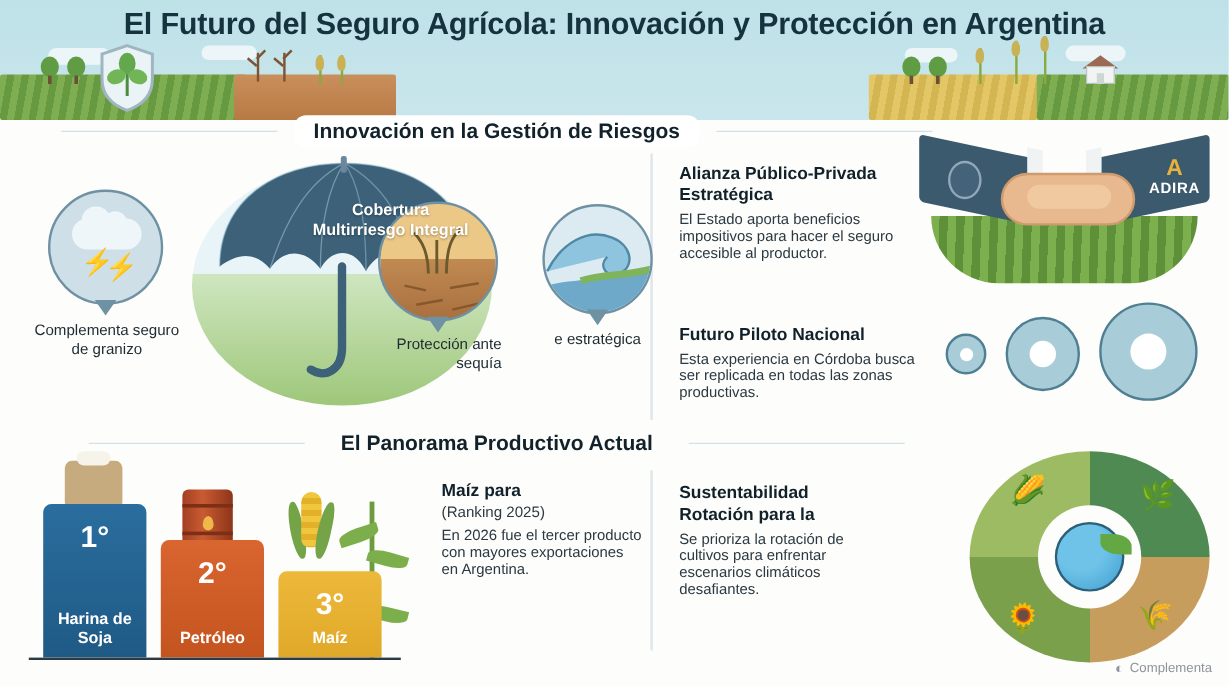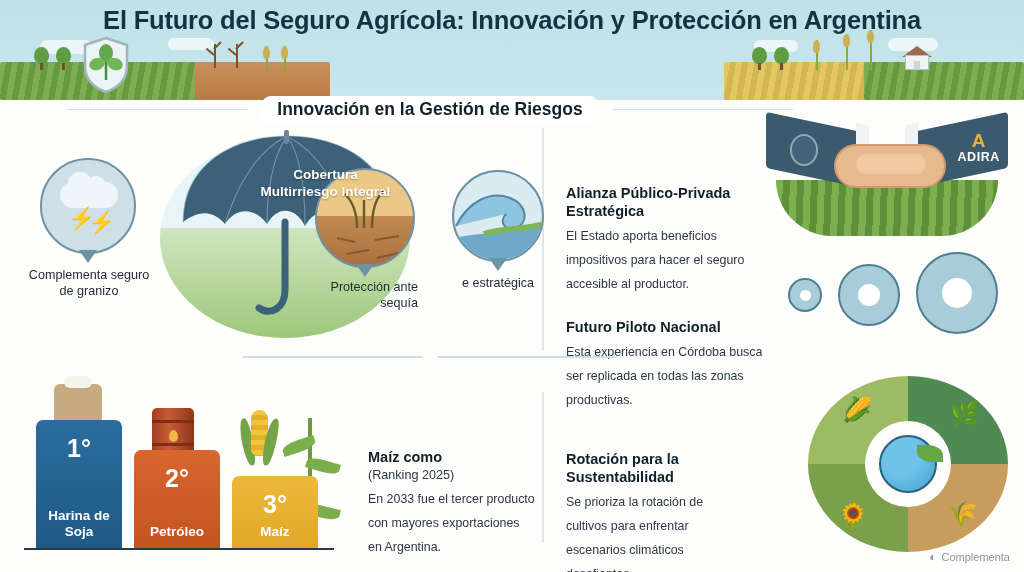--- a/index.html
+++ b/index.html
@@ -88,21 +88,21 @@
   .house .body { position:absolute; bottom:0; left:3px; width:24px; height:15px; background:#f2f4f3; border:1px solid #b9c2c2; }
   .house .roof {
     position:absolute; top:0; left:0; width:0; height:0;
     border-left: 15px solid transparent; border-right: 15px solid transparent;
     border-bottom: 11px solid #9c6a53;
   }
   .house .door { position:absolute; bottom:0; left:12px; width:6px; height:9px; background:#cdd6d6; }
 
   
   .sec-wrap {
-    position: absolute; left: 16px; width: 828px;
+    position: absolute; left: 0; width: 828px;
     display: flex; align-items: center; justify-content: center; gap: 14px;
     z-index: 8;
   }
   .sec-line { height: 1.5px; width: 180px; background: #cfe0e8; }
   .sec-title {
     font-size: 17.5px; font-weight: bold; color: #12222b;
     background: #fdfdfb; padding: 3px 16px; border-radius: 10px;
     white-space: nowrap;
   }
   #sec1 { top: 96px; }
@@ -144,27 +144,27 @@
   .rlabel {
     position: absolute; text-align: center; font-size: 12.6px;
     line-height: 15.5px; color: #1d2a31;
   }
   .cloudicon { position:absolute; left:18px; top:22px; width:58px; height:26px; background:#eef6fa; border-radius:14px; }
   .cloudicon::before{content:"";position:absolute;left:8px;top:-10px;width:24px;height:24px;border-radius:50%;background:#eef6fa;}
   .cloudicon::after{content:"";position:absolute;left:26px;top:-6px;width:20px;height:20px;border-radius:50%;background:#eef6fa;}
   .bolt { position:absolute; color:#9fc3d8; font-size:22px; line-height:1; }
 
   
-  .tblock { position: absolute; z-index: 5; margin-top: 48px; }
+  .tblock { position: absolute; z-index: 5; }
   .tb-head {
     font-size: 14.5px; font-weight: bold; color: #11212a; line-height: 18px;
   }
   .tb-sub { font-size: 12.6px; color: #2c3a42; line-height: 16px; margin-top: 1px; }
   .tb-body {
-    font-size: 12.4px; color: #2b3942; line-height: 24px; margin-top: 4px;
+    font-size: 12.4px; color: #2b3942; line-height: 14px; margin-top: 4px;
   }
 
   
   .handshake { position: absolute; right: 12px; top: 18px; width: 250px; height: 120px; }
   .hs-field {
     position: absolute; left: 14px; bottom: 2px; width: 222px; height: 56px;
     border-radius: 0 0 130px 130px;
     background: repeating-linear-gradient(92deg,#7cb04f 0 7px,#5d9038 7px 14px);
   }
   .sleeve {
@@ -442,20 +442,21 @@
       <div class="ring" style="left:70px; top:12px; width:62px; height:62px;">
         <div class="hole" style="width:22px;height:22px;"></div>
       </div>
       <div class="ring" style="left:148px; top:0px; width:82px; height:82px;">
         <div class="hole" style="width:30px;height:30px;"></div>
       </div>
     </div>
 
     <div class="sec-wrap" style="top:256px;">
       <div class="sec-line"></div>
+      <div class="sec-title">El Panorama Productivo Actual</div>
       <div class="sec-line"></div>
     </div>
 
     <div class="vdivider" style="left:542px; top:292px; height:150px;"></div>
 
     <div class="ranking">
       <div class="sack"></div>
       <div class="barrel">
           <div class="drop"></div>
         </div>
@@ -481,28 +482,28 @@
         <div class="rname">Petróleo</div>
       </div>
       <div class="rbar rb3">
         <div class="rnum">3°</div>
         <div class="rname">Maíz</div>
       </div>
       <div class="baseline"></div>
     </div>
 
     <div class="tblock" style="left:368px; top:300px; width:168px;">
-      <div class="tb-head">Maíz como</div>
+      <div class="tb-head">Maíz para</div>
       <div class="tb-sub">(Ranking 2025)</div>
-      <div class="tb-body">En 2033 fue el tercer producto con mayores exportaciones en Argentina.</div>
+      <div class="tb-body">En 2026 fue el tercer producto con mayores exportaciones en Argentina.</div>
     </div>
 
     <div class="tblock" style="left:566px; top:302px; width:180px;">
+      <div class="tb-head">Sustentabilidad</div>
       <div class="tb-head">Rotación para la</div>
-      <div class="tb-head">Sustentabilidad</div>
       <div class="tb-body">Se prioriza la rotación de cultivos para enfrentar escenarios climáticos desafiantes.</div>
     </div>
 
     <div class="wheel">
       <div class="wheel-ring"></div>
       <div class="wheel-hole">
         <div class="globe"></div>
       </div>
       <div class="wicon" style="left:34px; top:22px;">🌽</div>
       <div class="wicon" style="right:28px; top:26px;">🌿</div>

